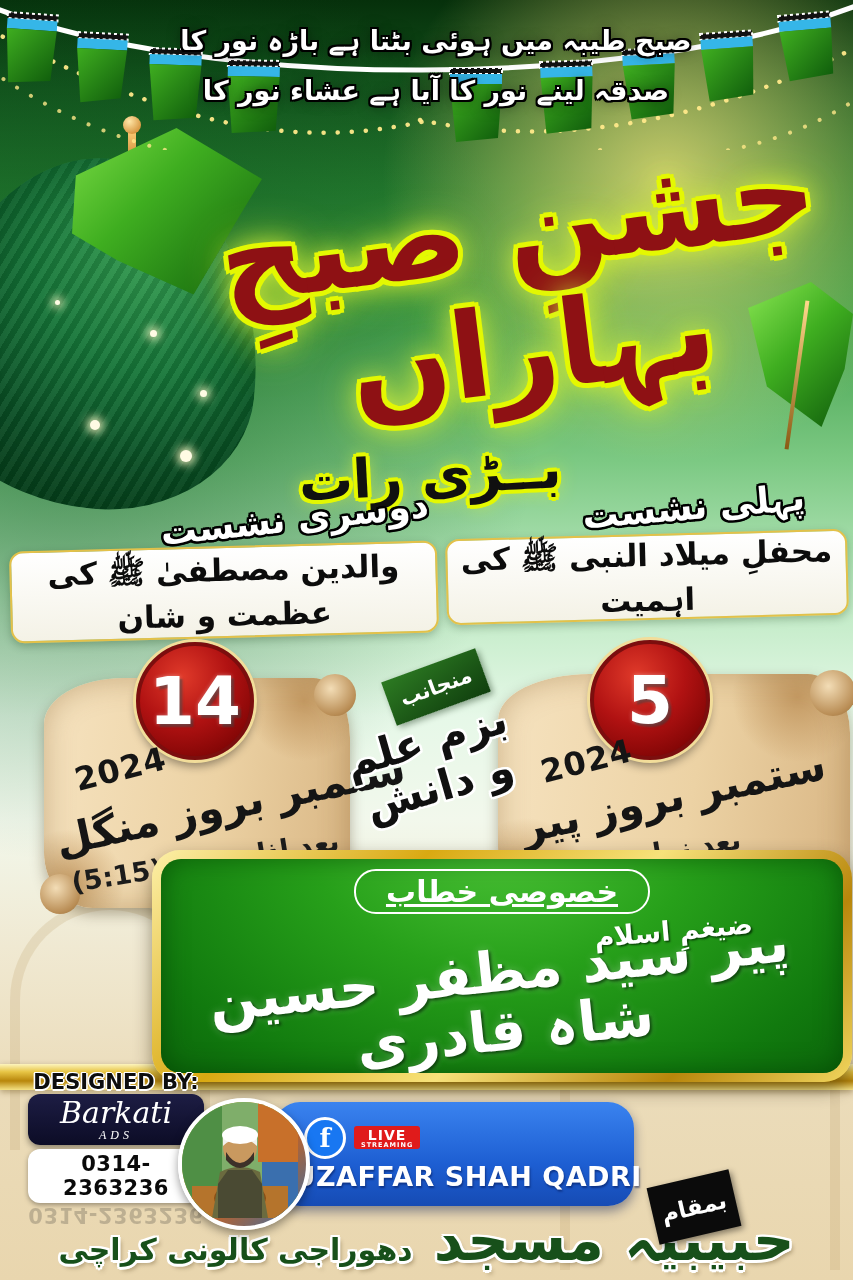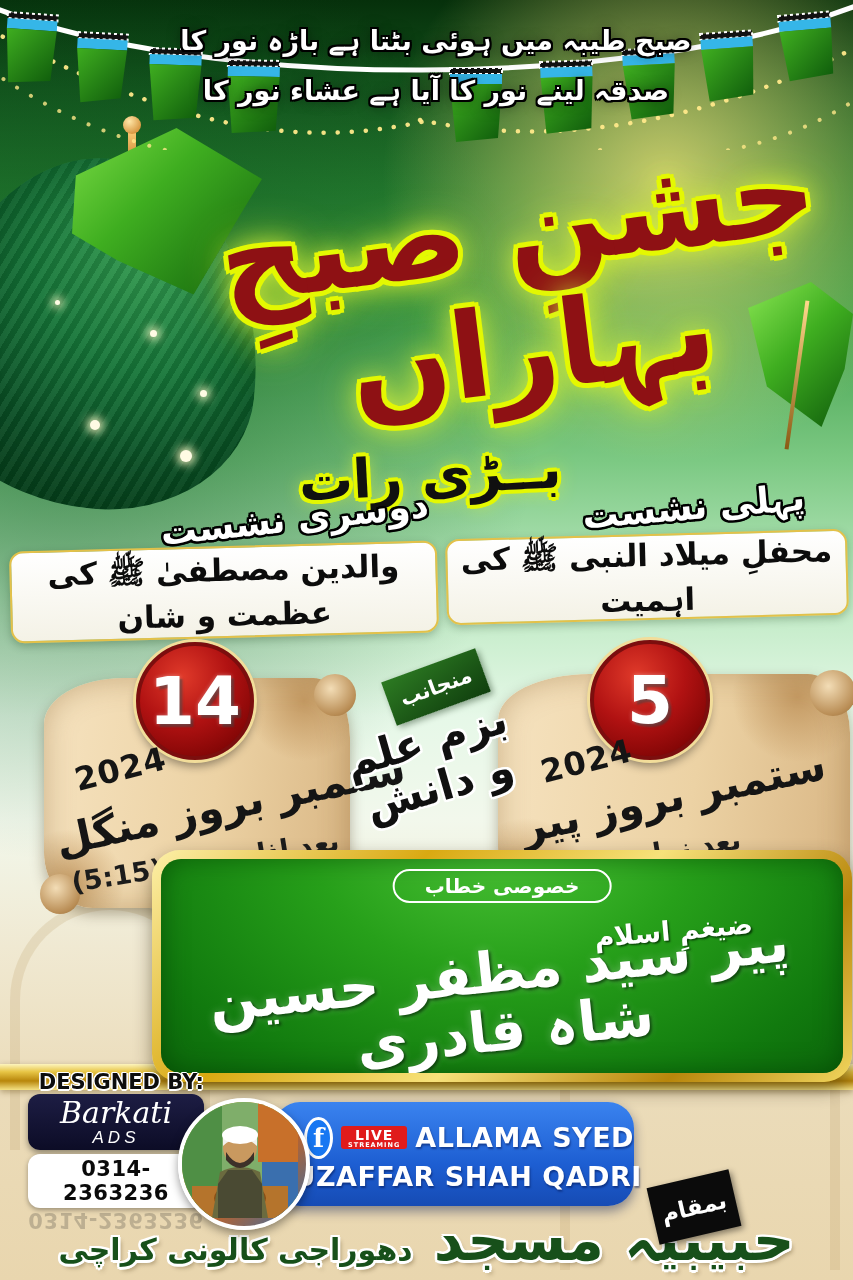--- a/index.html
+++ b/index.html
@@ -77,34 +77,34 @@
   .gold-ribbon{left:0;top:1064px;width:853px;height:26px;
     background:linear-gradient(180deg,#fdf4bd 0%,#e7c545 30%,#b8860b 65%,#f4e184 100%);
     box-shadow:0 2px 6px rgba(90,60,0,.4);}
   .plaque{left:152px;top:850px;width:700px;height:232px;border-radius:28px;padding:9px;box-sizing:border-box;
     background:linear-gradient(135deg,#fdf0a8 0%,#d9a912 30%,#f7e27a 55%,#b8860b 80%,#f1d65e 100%);
     box-shadow:0 8px 18px rgba(40,30,0,.45);}
   .plaque-inner{width:100%;height:100%;border-radius:20px;position:relative;overflow:hidden;
     background:radial-gradient(ellipse at 50% -10%, #4cc437 0%, #27a01a 40%, #117a0e 80%, #0c660b 100%);
     box-shadow:inset 0 0 26px rgba(0,60,0,.55);}
   .speech-pill{position:absolute;left:50%;top:10px;transform:translateX(-50%);border:2.5px solid #fff;border-radius:22px;
-    padding:3px 30px;color:#fff;font-size:20px;font-weight:bold;direction:rtl;white-space:nowrap;
-    text-shadow:2px 0 0 #063,−2px 0 0 #063,1.5px 1.5px 2px #000;}
+    padding:3px 30px;color:#fff;font-size:30px;font-weight:bold;direction:rtl;white-space:nowrap;
+    text-shadow:2px 0 0 #063,−2px 0 0 #063,1.5px 1.5px 2px #000;text-decoration:underline;}
   .honorific{position:absolute;right:90px;top:56px;color:#fff;font-size:27px;font-weight:bold;direction:rtl;
     transform:rotate(-5deg);text-shadow:1.5px 1.5px 2px rgba(0,40,0,.8);}
   .speaker{position:absolute;left:0;right:0;top:84px;text-align:center;color:#fff;font-size:56px;font-weight:bold;
     direction:rtl;line-height:1.05;transform:rotate(-6deg);
     text-shadow:2px 2px 3px rgba(0,40,0,.7),0 0 10px rgba(255,255,255,.25);}
   
   .designed-label{font-size:21px;font-weight:bold;color:#0d0d0d;
     text-shadow:1.5px 0 0 #fff,-1.5px 0 0 #fff,0 1.5px 0 #fff,0 -1.5px 0 #fff,1px 1px 0 #fff,-1px -1px 0 #fff;}
   .designer-box{background:linear-gradient(180deg,#1d1d44,#0c0c26);border-radius:12px;color:#fff;text-align:center;
     padding:4px 10px 2px;box-shadow:0 3px 6px rgba(0,0,0,.4);}
   .designer-name{font-size:30px;font-style:italic;font-family:"DejaVu Serif","Liberation Serif",serif;line-height:1.0;}
-  .designer-sub{font-size:17px;font-style:italic;letter-spacing:4px;font-family:Liberation Sans, sans-serif;}
+  .designer-sub{font-size:12px;font-style:italic;letter-spacing:4px;font-family:Liberation Serif, serif;}
   .phone-pill{background:#fff;border-radius:12px;font-size:21px;font-weight:bold;color:#0a0a0a;text-align:center;
     padding:3px 8px;box-shadow:0 2px 5px rgba(0,0,0,.35);letter-spacing:.5px;}
   .phone-reflect{transform:scaleY(-1);opacity:.22;font-size:21px;font-weight:bold;color:#222;text-align:center;letter-spacing:.5px;}
   .photo-circle{left:178px;top:1098px;width:124px;height:124px;border-radius:50%;border:4px solid #fff;overflow:hidden;
     box-shadow:0 4px 10px rgba(0,0,0,.4);z-index:9;
     background:linear-gradient(135deg,#3fae4c 0%,#e8a23c 35%,#c8611e 55%,#2e6fb0 100%);}
   .live-banner{left:274px;top:1102px;width:360px;height:104px;border-radius:26px;z-index:8;
     background:linear-gradient(180deg,#3a83ef 0%,#1d5ed2 60%,#164bb4 100%);
     box-shadow:0 5px 12px rgba(0,20,80,.45);display:flex;flex-direction:column;align-items:center;justify-content:center;gap:2px;}
   .live-row{display:flex;align-items:center;gap:8px;padding-left:30px;width:100%;box-sizing:border-box;}
@@ -255,21 +255,21 @@
   <div class="abs gold-ribbon"></div>
   <div class="abs plaque">
     <div class="plaque-inner">
       <div class="speech-pill">خصوصی خطاب</div>
       <div class="honorific">ضیغمِ اسلام</div>
       <div class="speaker">پیر سید مظفر حسین شاہ قادری</div>
     </div>
   </div>
 
   <div class="abs" style="left:28px;top:1070px;width:176px;z-index:8;">
-    <div class="designed-label" style="text-align:right;">DESIGNED BY:</div>
+    <div class="designed-label" style="text-align:center;">DESIGNED BY:</div>
     <div class="designer-box">
       <div class="designer-name">Barkati</div>
       <div class="designer-sub">ADS</div>
     </div>
     <div class="phone-pill" style="margin-top:4px;">0314-2363236</div>
     <div class="phone-reflect">0314-2363236</div>
   </div>
 
   <div class="abs photo-circle">
     <svg width="116" height="116" viewBox="0 0 116 116">
@@ -288,21 +288,20 @@
     </svg>
   </div>
 
   <div class="abs live-banner">
     <div class="live-row">
       <div class="fb-circle">f</div>
       <div class="live-badge">
         <div class="live-word">LIVE</div>
         <div class="streaming-word">STREAMING</div>
       </div>
-      <div class="live-name">ALLAMA SYED</div>
     </div>
     <div class="live-name">MUZAFFAR SHAH QADRI</div>
   </div>
 
   <div class="abs venue-tag">بمقام</div>
   <div class="abs venue-line">
     <span class="venue-name">حبیبیہ مسجد</span>
     <span class="venue-address">دھوراجی کالونی کراچی</span>
   </div>
 

